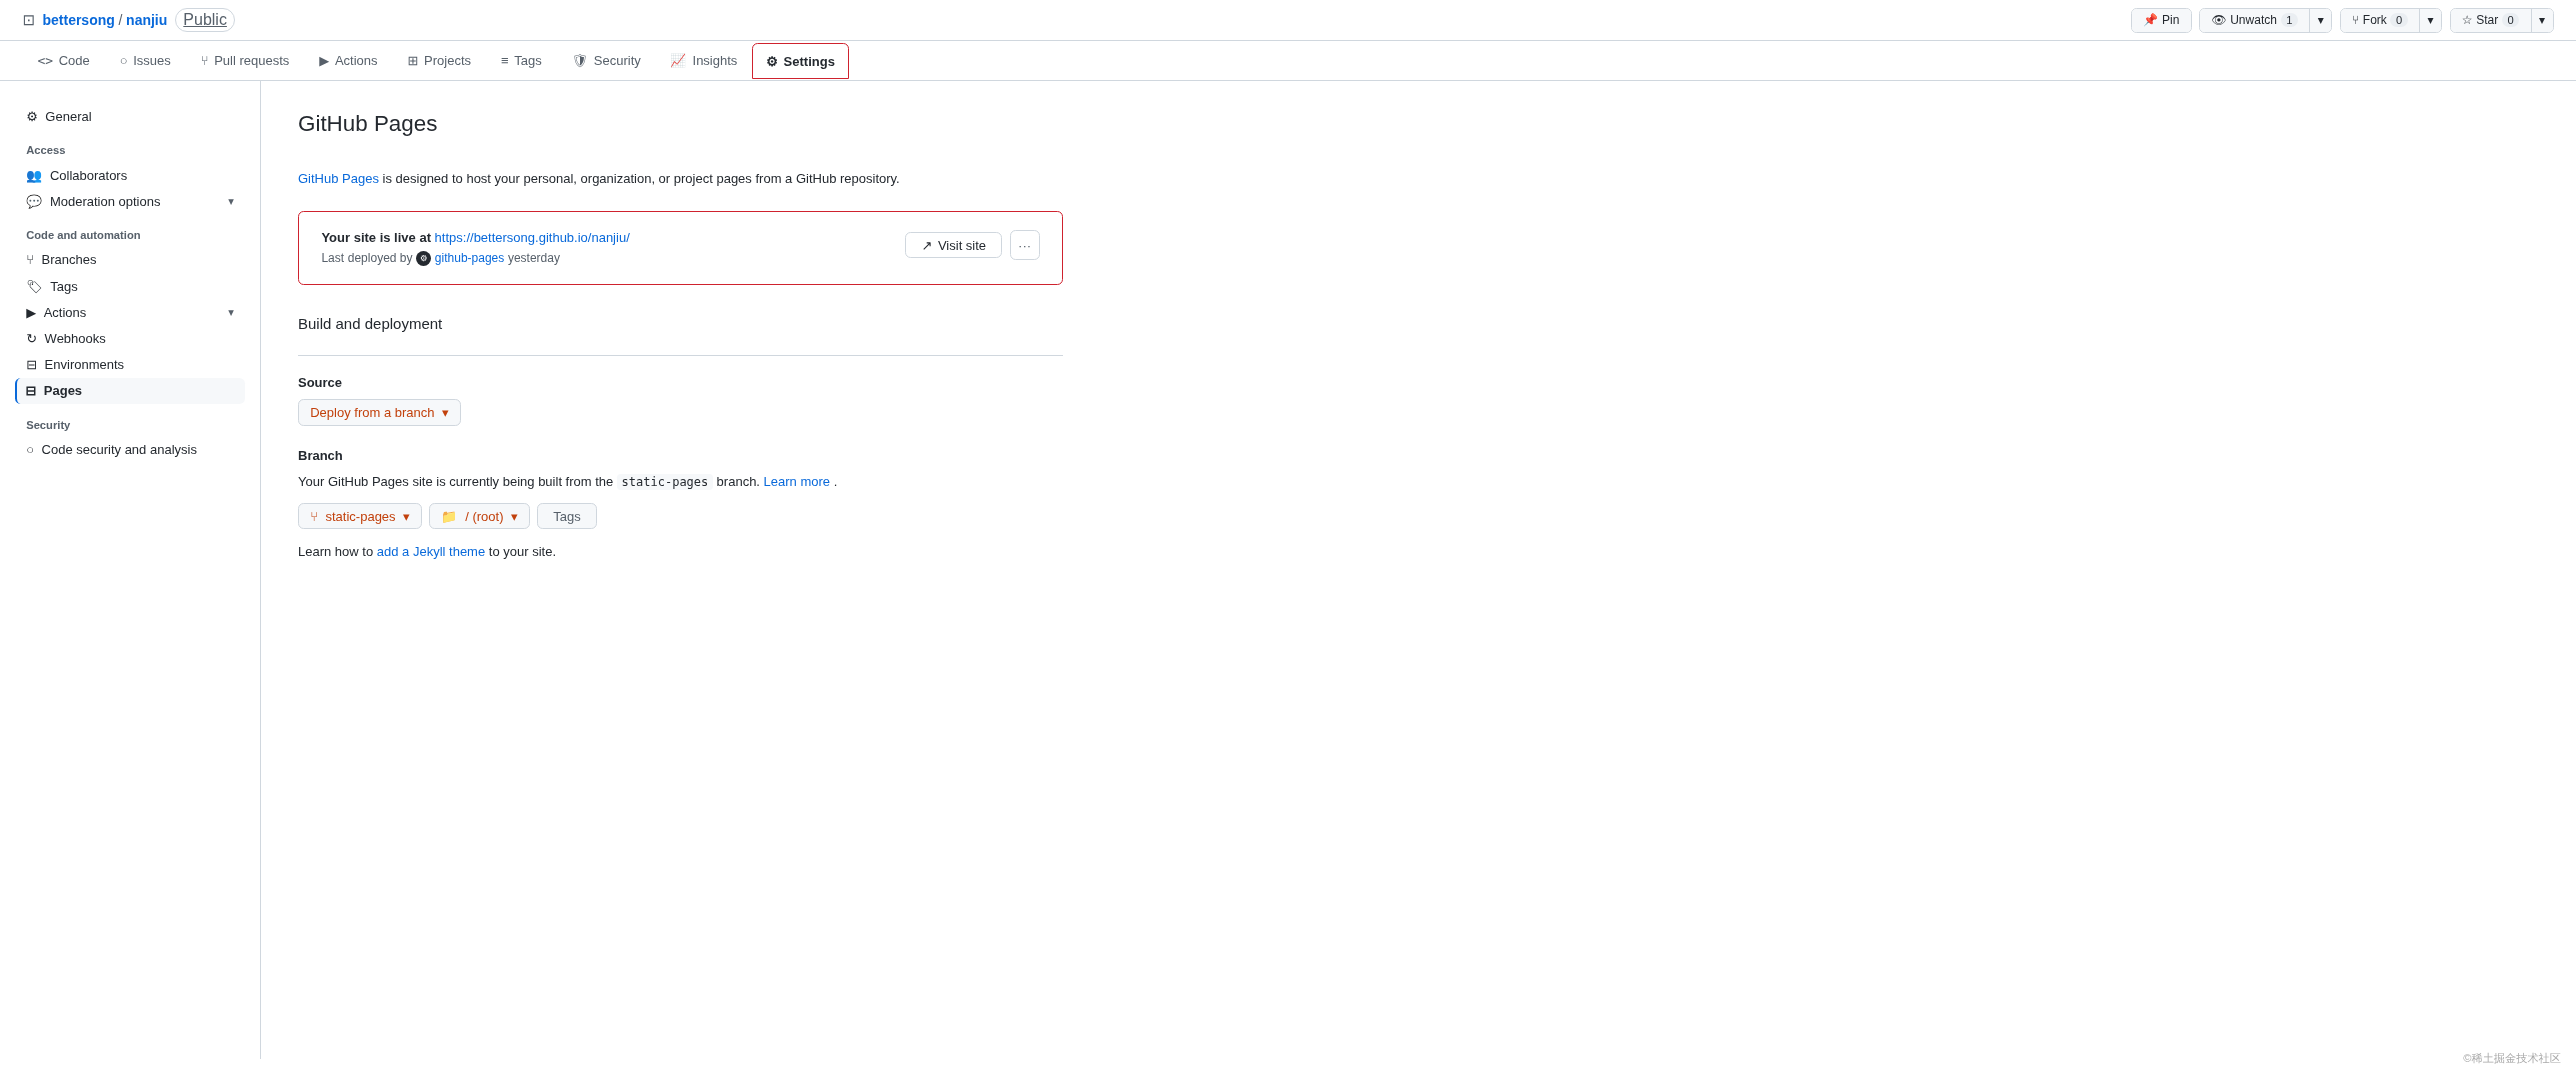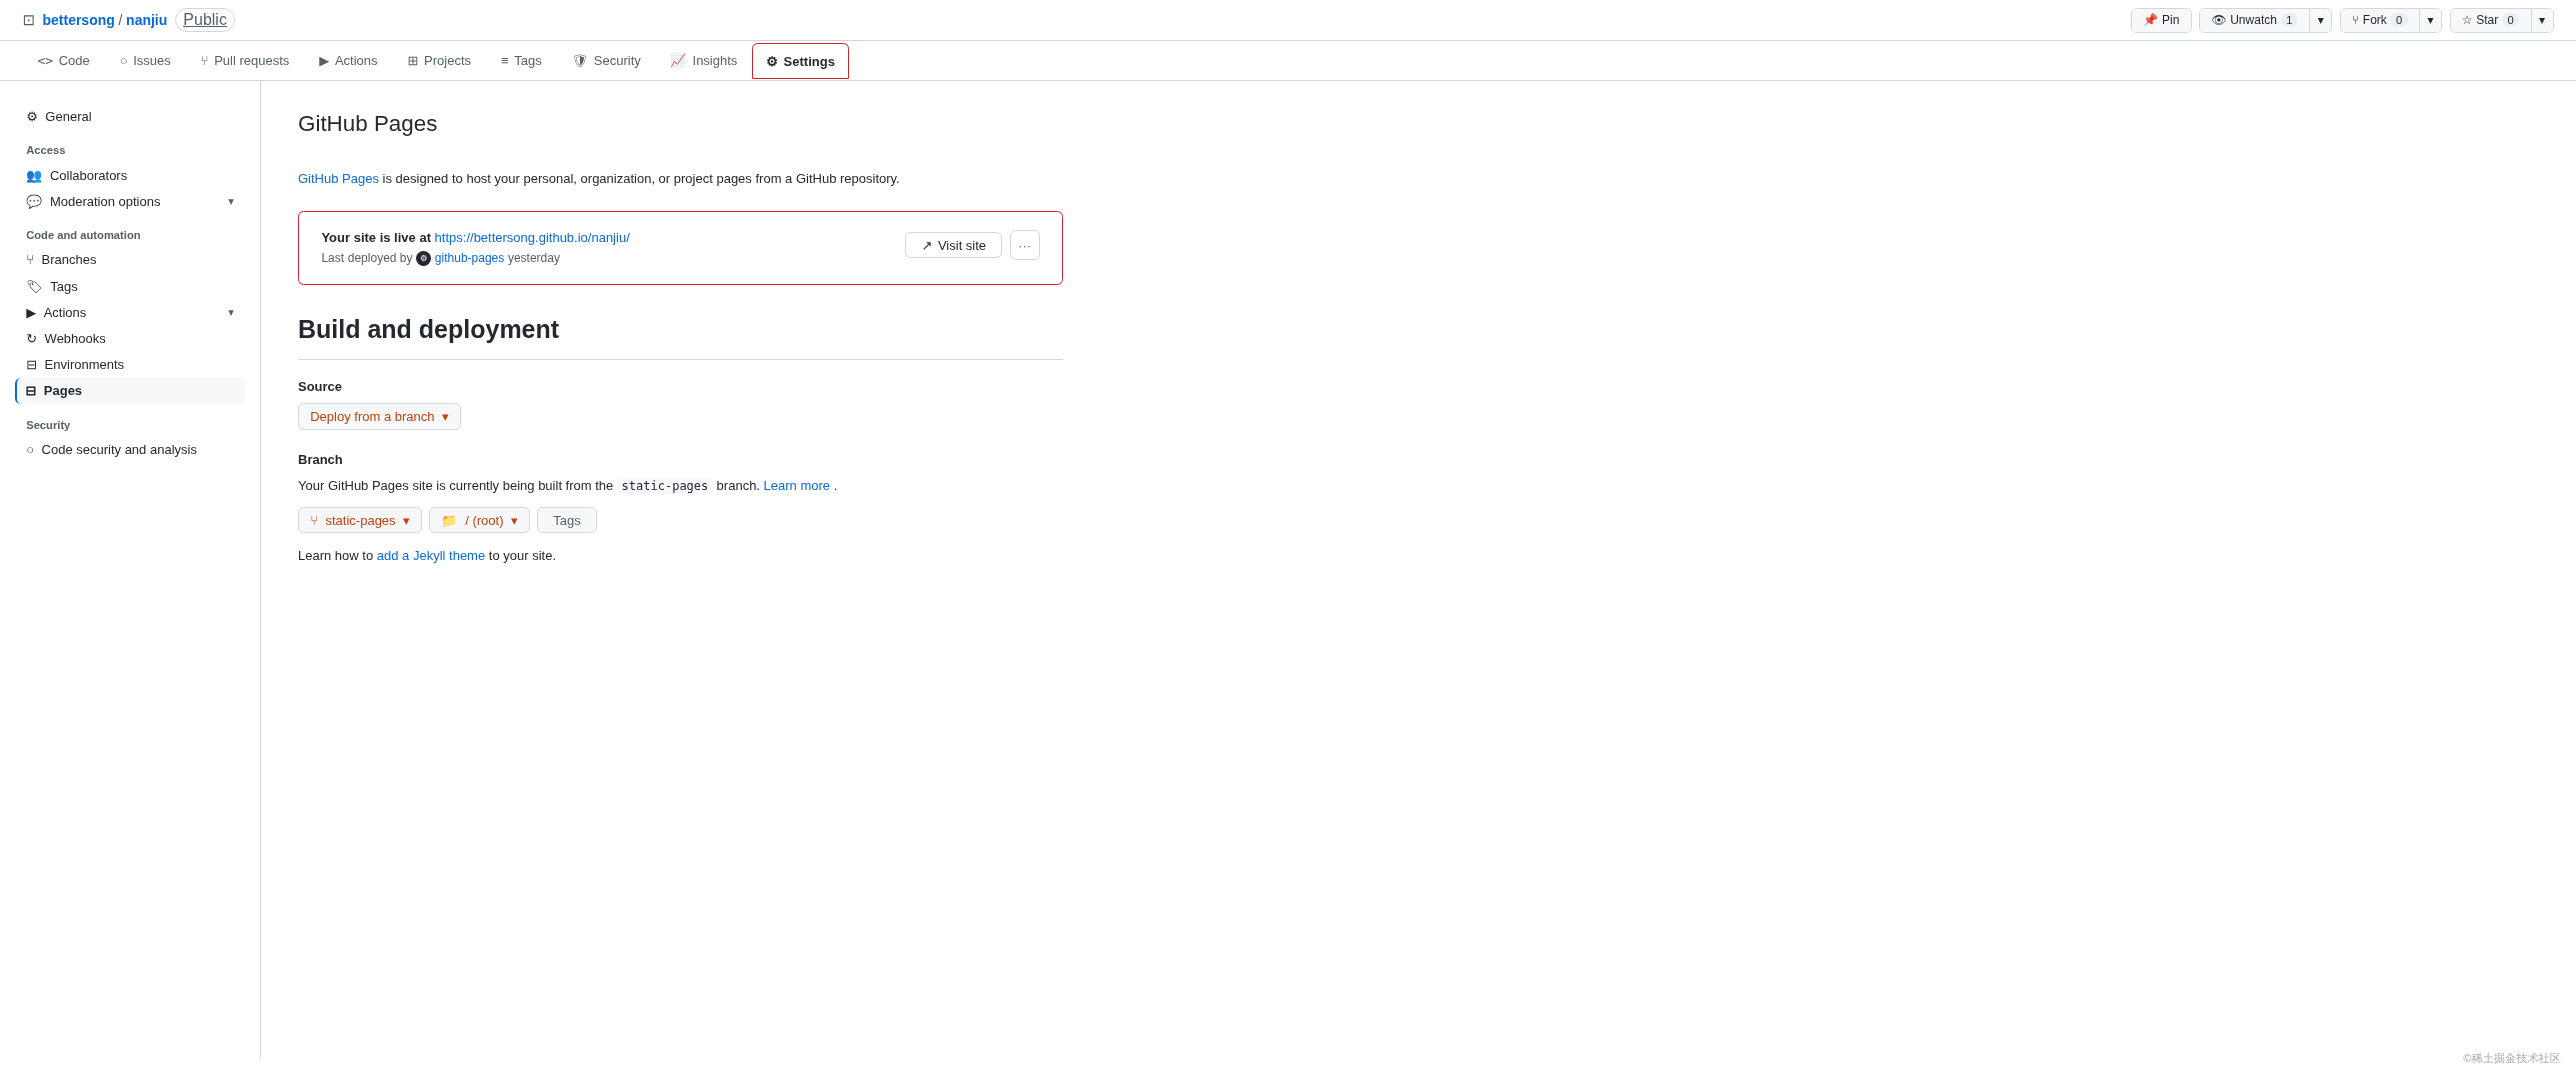--- a/index.html
+++ b/index.html
@@ -48,21 +48,21 @@
     .live-site-text strong { font-weight: 600; }
     .live-site-text a { color: #0969da; text-decoration: none; }
     .live-site-meta { font-size: 12px; color: #57606a; display: flex; align-items: center; gap: 3.7px; }
     .live-site-meta a { color: #0969da; text-decoration: none; }
     .github-pages-avatar { width: 15px; height: 15px; border-radius: 50%; background: #24292f; display: inline-flex; align-items: center; justify-content: center; color: white; font-size: 8.4px; }
     .live-site-actions { display: flex; align-items: center; gap: 7.5px; }
     .btn-visit { display: flex; align-items: center; gap: 5.6px; padding: 4.7px 15px; border: 0.9px solid #d0d7de; border-radius: 5.6px; background: #fff; cursor: pointer; font-size: 13px; color: #24292f; }
     .btn-more { display: flex; align-items: center; justify-content: center; width: 30px; height: 30px; border: 0.9px solid #d0d7de; border-radius: 5.6px; background: #fff; cursor: pointer; color: #57606a; }
 
     
-    .section-title { font-size: 25px; font-weight: 700; margin-bottom: 18.6px; padding-bottom: 15px; border-bottom: 0.9px solid #d0d7de; }
+    .section-title { font-size: 15px; font-weight: 400; margin-bottom: 18.6px; padding-bottom: 23px; border-bottom: 0.9px solid #d0d7de; }
     .field-label { font-size: 13px; font-weight: 600; margin-bottom: 9.3px; }
     .field-group { margin-bottom: 18.6px; }
     .dropdown-btn { display: flex; align-items: center; gap: 7.5px; padding: 4.7px 11.2px; border: 0.9px solid #d0d7de; border-radius: 5.6px; background: #f6f8fa; cursor: pointer; font-size: 13px; color: #c2410c; }
 
     .branch-section { margin-top: 22.4px; }
     .branch-desc { font-size: 13px; color: #24292f; margin-bottom: 11.2px; line-height: 1.5; }
     .branch-desc code { font-family: "SFMono-Regular", Consolas, monospace; background: #f6f8fa; padding: 0.9px 4.7px; border-radius: 3.7px; font-size: 12px; }
     .branch-desc a { color: #0969da; text-decoration: none; }
     .branch-actions { display: flex; align-items: center; gap: 7.5px; margin-bottom: 15px; }
     .btn-save { padding: 4.7px 15px; border: 0.9px solid #d0d7de; border-radius: 5.6px; background: #f6f8fa; cursor: pointer; font-size: 13px; color: #57606a; }

